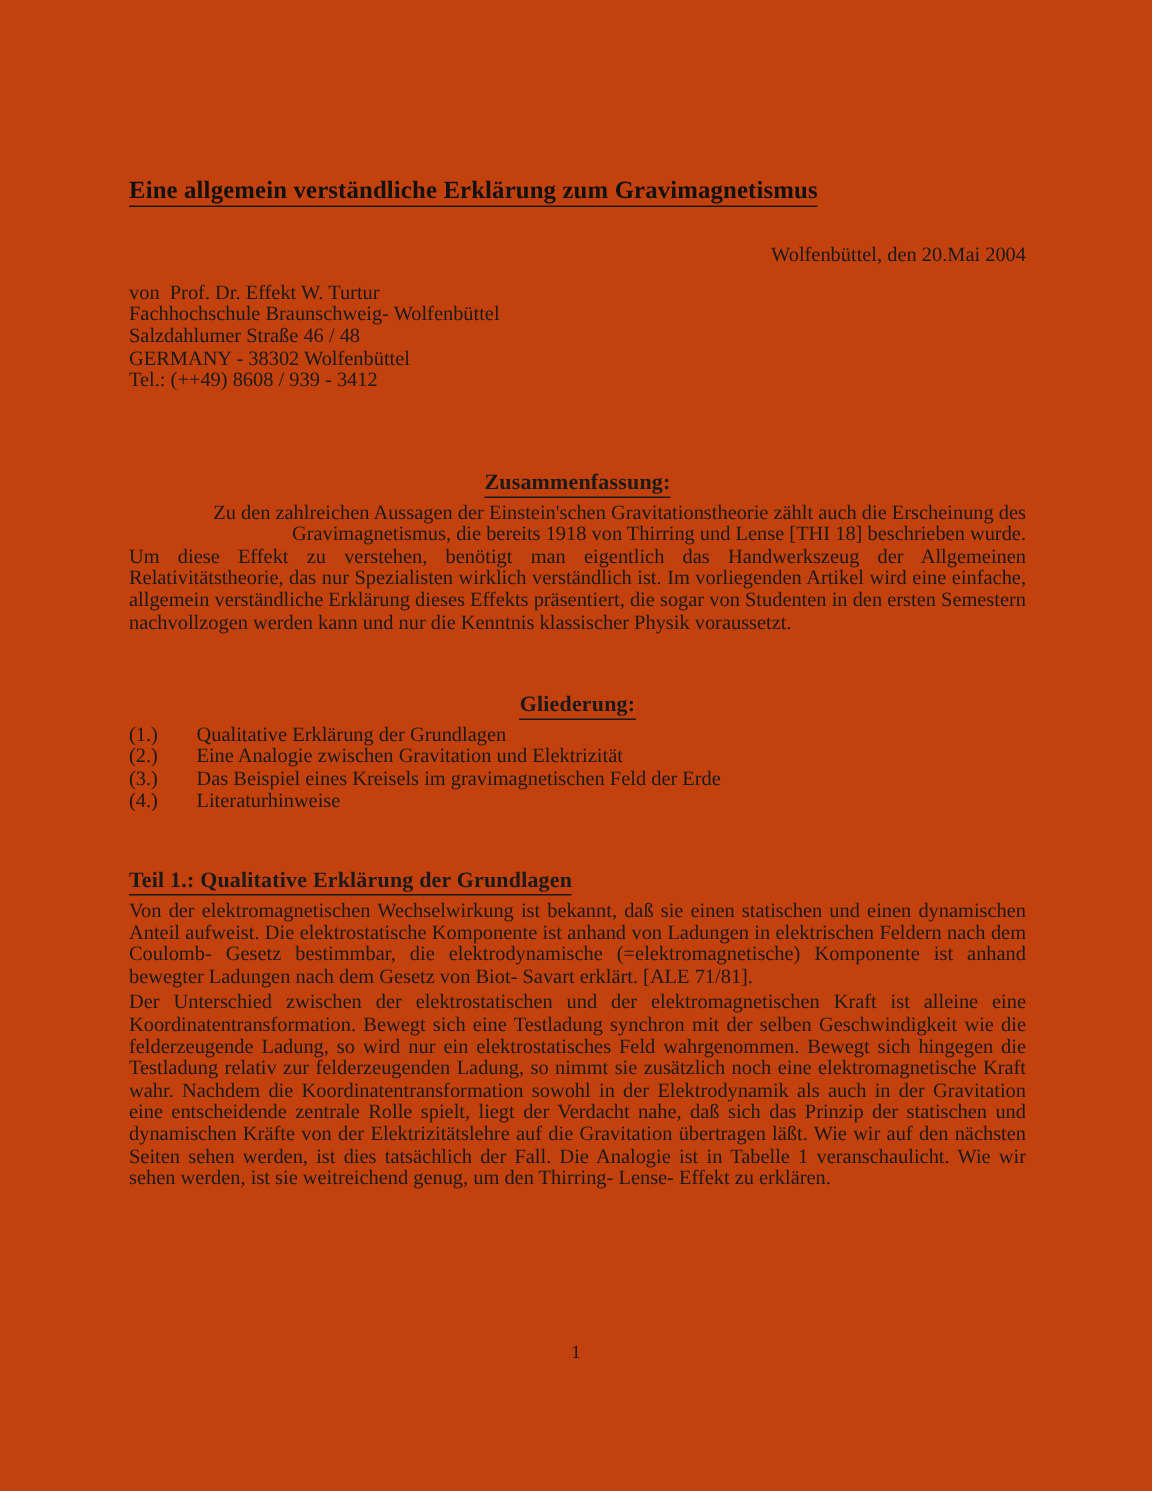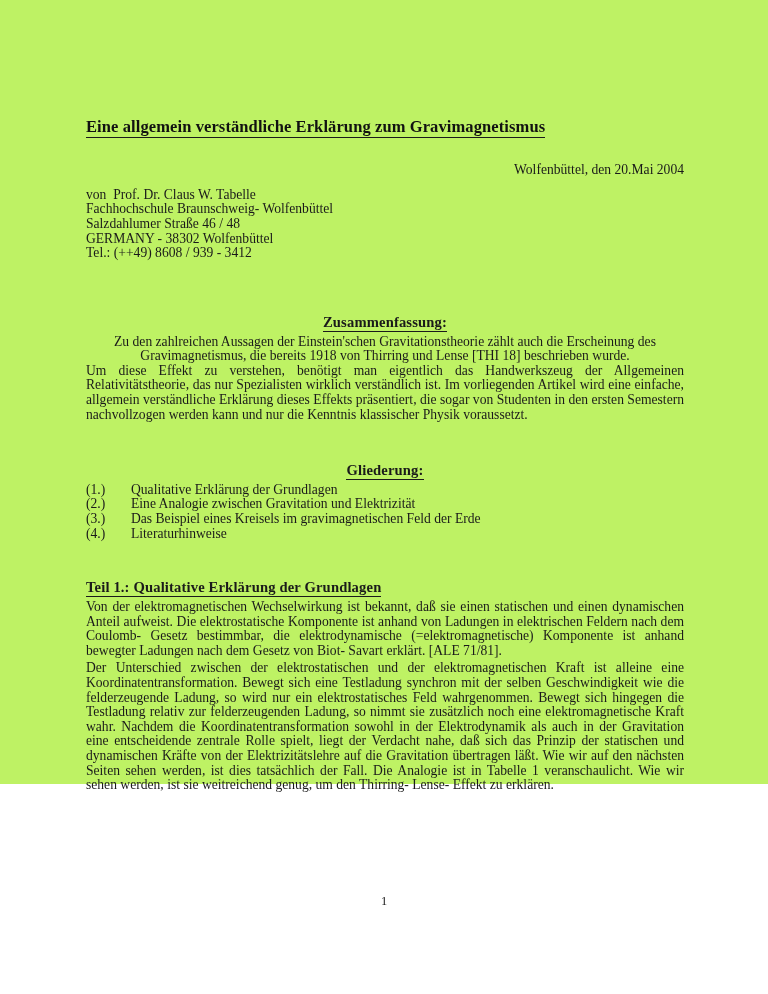--- a/index.html
+++ b/index.html
@@ -12,22 +12,22 @@
     height: 994px;
     position: relative;
     font-family: "Liberation Serif", "DejaVu Serif", serif;
     color: #1a1a1a;
     -webkit-font-smoothing: antialiased;
   }
   .page {
     position: absolute;
     left: 0; top: 0;
     width: 768px;
-    height: 784px;
-    background: #bef264;
+    height: 994px;
+    background: #c2410c;
   }
   .content {
     position: absolute;
     left: 86px;
     top: 118px;
     width: 598px;
   }
 
   
   h1.doc-title {
@@ -76,21 +76,21 @@
   .sec-teil { margin-top: 38px; }
 
   
   p.body {
     font-size: 13.6px;
     line-height: 14.6px;
     margin: 0;
     text-align: justify;
     text-justify: inter-word;
   }
-  p.body.left { text-align: center; }
+  p.body.left { text-align: right; }
   p.first-after-head { margin-top: 3px; }
   p.spaced { margin-top: 3px; }
 
   
   .outline {
     margin-top: 3px;
     font-size: 13.6px;
     line-height: 14.6px;
   }
   .outline-row {
@@ -120,21 +120,21 @@
 <div class="page">
   <div class="content">
 
     <div class="title-row">
       <h1 class="doc-title">Eine allgemein verständliche Erklärung zum Gravimagnetismus</h1>
     </div>
 
     <div class="date-line">Wolfenbüttel, den 20.Mai 2004</div>
 
     <div class="address">
-      <div>von  Prof. Dr. Claus W. Tabelle</div>
+      <div>von  Prof. Dr. Effekt W. Turtur</div>
       <div>Fachhochschule Braunschweig- Wolfenbüttel</div>
       <div>Salzdahlumer Straße 46 / 48</div>
       <div>GERMANY - 38302 Wolfenbüttel</div>
       <div>Tel.: (++49) 8608 / 939 - 3412</div>
     </div>
 
     <div class="sec-head-wrap sec-zus">
       <span class="sec-head">Zusammenfassung:</span>
     </div>
     <p class="body left first-after-head">Zu den zahlreichen Aussagen der Einstein'schen Gravitationstheorie zählt auch die Erscheinung des Gravimagnetismus, die bereits 1918 von Thirring und Lense [THI 18] beschrieben wurde.</p>

